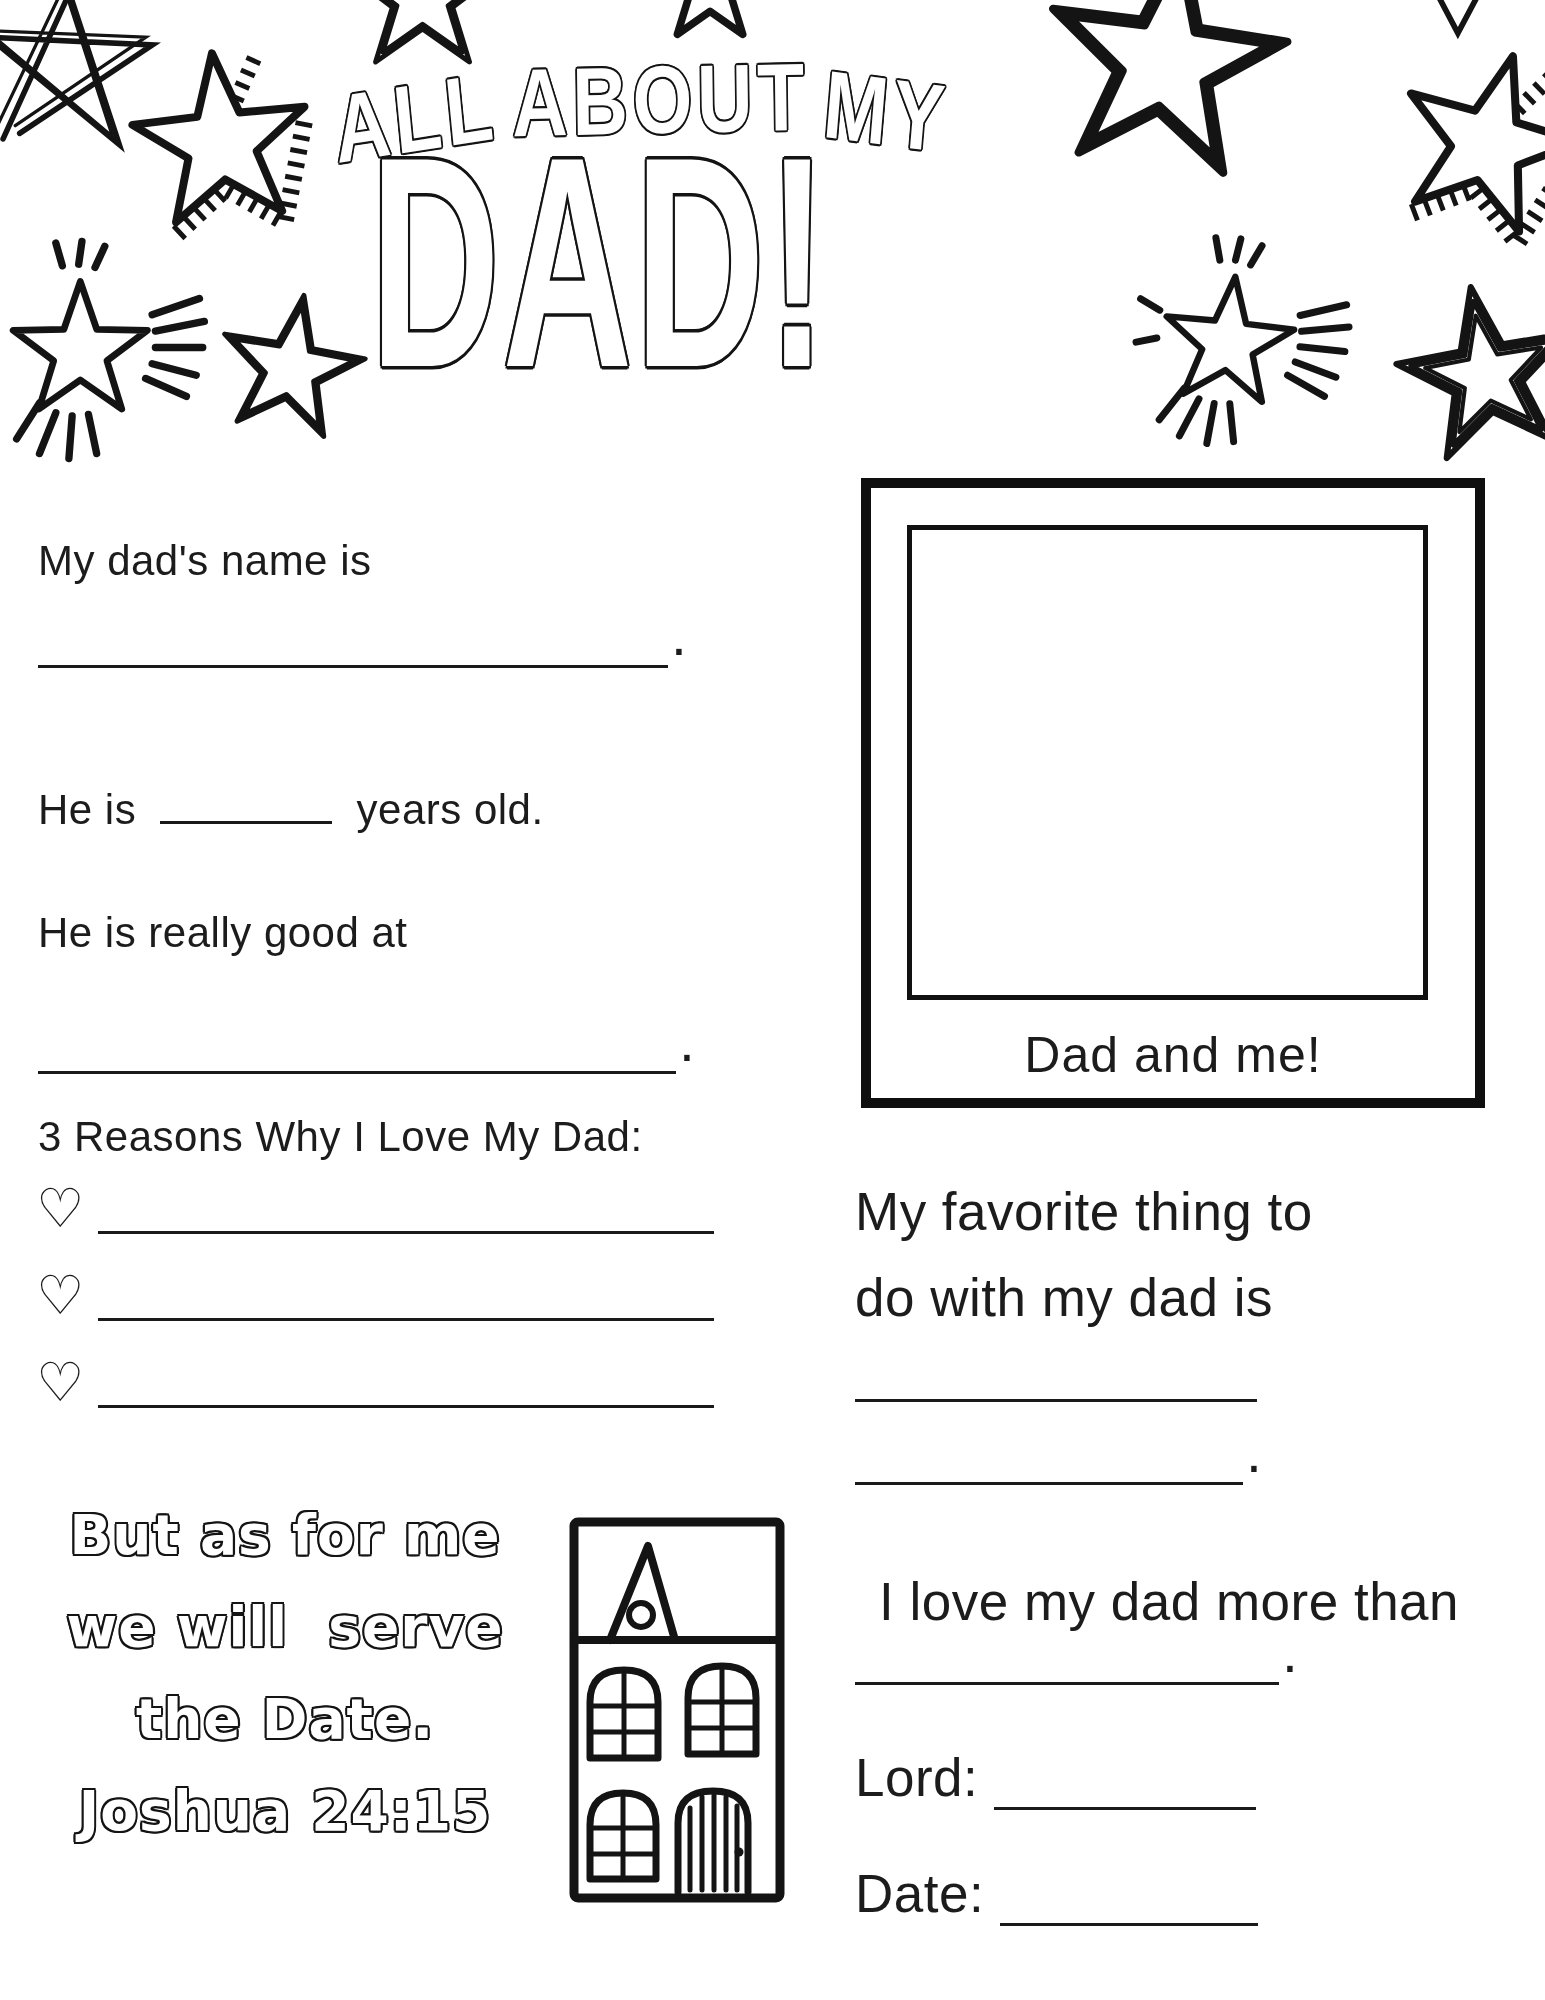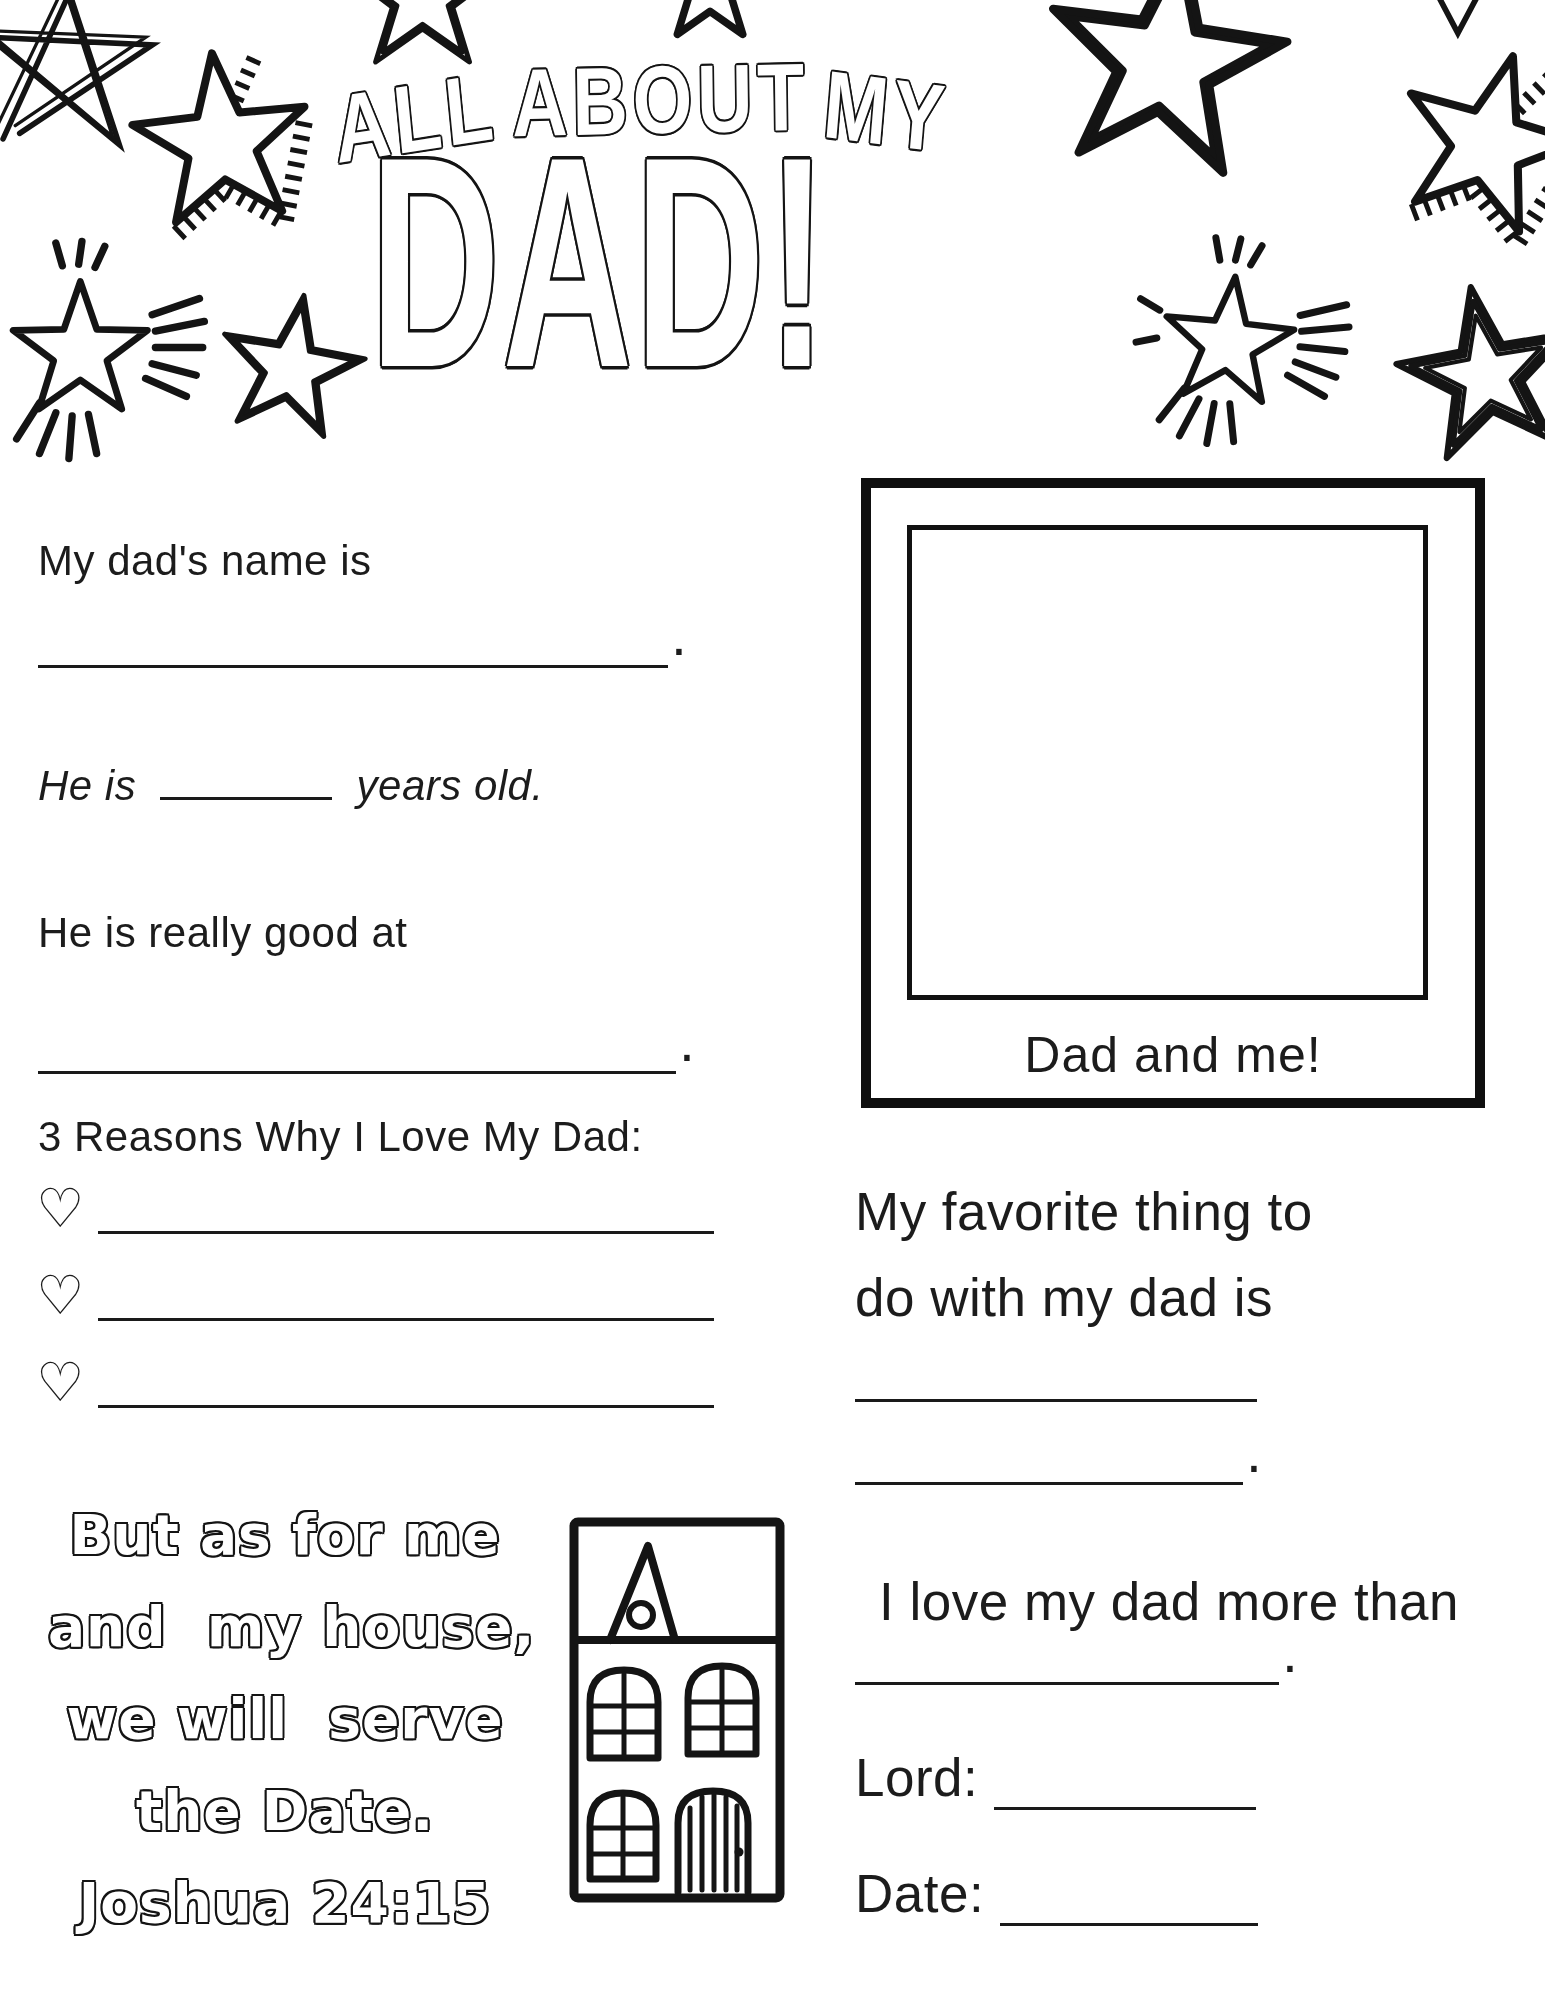--- a/index.html
+++ b/index.html
@@ -138,21 +138,21 @@
   </div>
   <div class="abs title-main outline4" style="left:370px;top:112px;">DAD!</div>
 
   <div class="abs t" style="left:38px;top:536px;">My dad's name is</div>
 
   <div class="abs blank-row" style="left:38px;top:620px;height:48px;">
     <span class="blank" style="width:630px;height:48px;"></span>
     <span class="punct">.</span>
   </div>
 
-  <div class="abs t" style="left:38px;top:756px;font-style:italic;">
+  <div class="abs t" style="left:38px;top:780px;">
     <span>He is</span>
     <span class="blank" style="width:172px;height:44px;margin:0 12px;"></span>
     <span>years old.</span>
   </div>
 
   <div class="abs t" style="left:38px;top:908px;">He is really good at</div>
 
   <div class="abs blank-row" style="left:38px;top:1026px;height:48px;">
     <span class="blank" style="width:638px;height:48px;"></span>
     <span class="punct">.</span>
@@ -168,21 +168,20 @@
     <span class="heart">♡</span>
     <span class="blank" style="width:616px;height:54px;margin-left:14px;"></span>
   </div>
   <div class="abs blank-row" style="left:36px;top:1352px;height:56px;">
     <span class="heart">♡</span>
     <span class="blank" style="width:616px;height:54px;margin-left:14px;"></span>
   </div>
 
   <div class="abs verse" style="left:28px;top:1489px;">
     <div class="verse-line outline2">But as for me</div>
-    <div class="verse-line outline2">and  my house,</div>
     <div class="verse-line outline2">we will  serve</div>
     <div class="verse-line outline2">the Date.</div>
     <div class="verse-line outline2">Joshua 24:15</div>
   </div>
 
   <svg class="deco" style="left:568px;top:1516px;width:222px;height:390px" viewBox="0 0 222 390">
     <g fill="none" stroke="#141414" stroke-linecap="round" stroke-linejoin="round">
       <rect x="6" y="6" width="206" height="376" rx="4" stroke-width="9"></rect>
       <line x1="6" y1="124" x2="212" y2="124" stroke-width="8"></line>
       <polyline points="42,124 80,30 107,124" stroke-width="8"></polyline>

